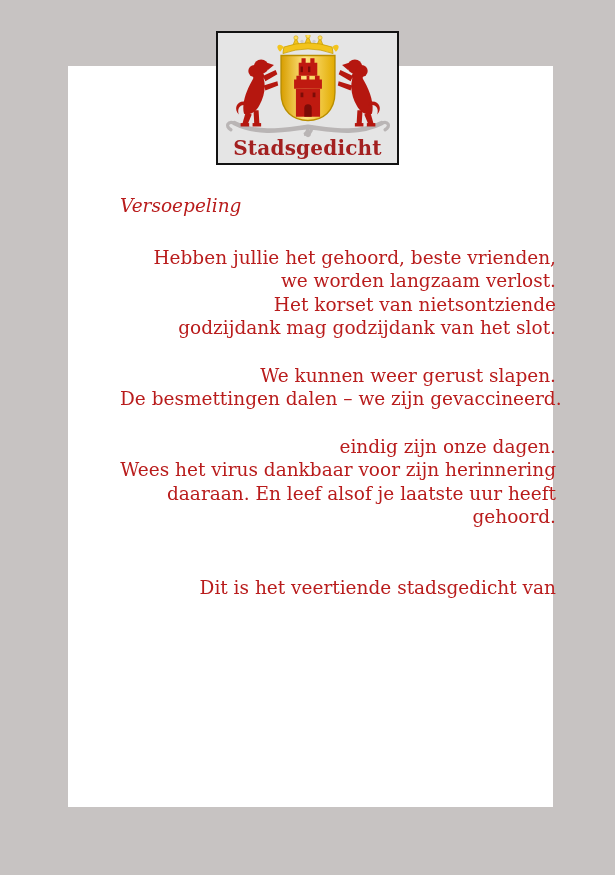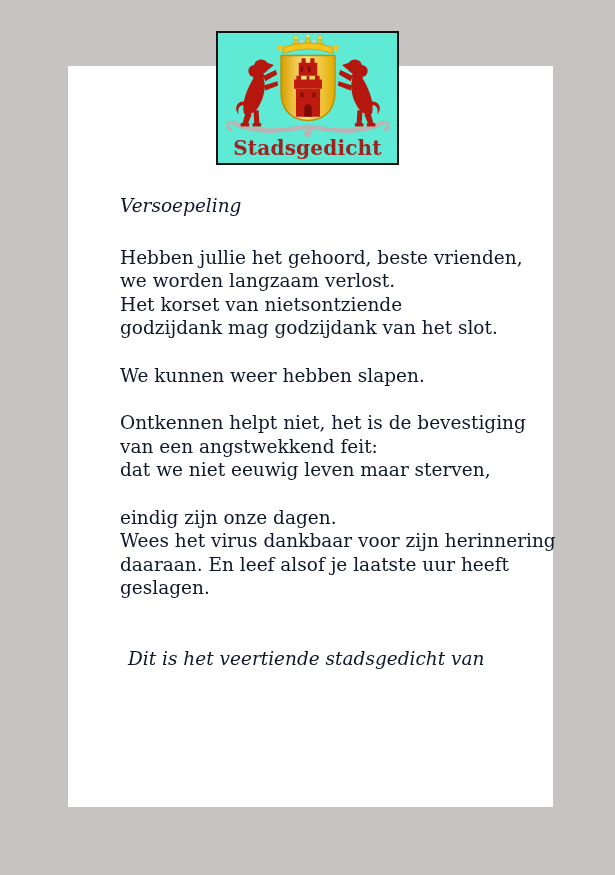--- a/index.html
+++ b/index.html
@@ -22,21 +22,21 @@
     height: 741px;
     background: #ffffff;
   }
   .logo-box {
     position: absolute;
     left: 216px;
     top: 31px;
     width: 183px;
     height: 134px;
     box-sizing: border-box;
-    background: #5eead4;
+    background: #e5e5e5;
     border: 2px solid #121212;
     z-index: 2;
     text-align: center;
   }
   .logo-box svg {
     display: block;
     margin: 2px auto 0 auto;
   }
   .logo-label {
     display: block;
@@ -44,44 +44,44 @@
     font-size: 20px;
     font-weight: bold;
     color: #a32020;
     letter-spacing: 0.2px;
   }
   .poem {
     position: absolute;
     left: 120px;
     top: 194px;
     width: 436px;
-    color: #0f172a;
+    color: #b91c1c;
     font-size: 18.5px;
     line-height: 23.5px;
     z-index: 1;
   }
   .poem .line {
     white-space: nowrap;
+    text-align: right;
   }
   .poem-title {
     font-style: italic;
     margin: 0 0 0 0;
     font-size: 18.5px;
     font-weight: normal;
     line-height: 23.5px;
   }
   .stanza {
     margin: 24px 0 0 0;
   }
   .stanza-first {
     margin-top: 28px;
   }
   .colophon {
     margin: 47px 0 0 8px;
-    font-style: italic;
   }
 </style>
 </head>
 <body>
 
 <div class="paper"></div>
 
 <div class="logo-box">
   <svg width="178" height="104" viewBox="0 0 190 112" xmlns="http://www.w3.org/2000/svg">
     <defs>
@@ -151,32 +151,28 @@
   <h1 class="poem-title">Versoepeling</h1>
 
   <div class="stanza stanza-first">
     <div class="line">Hebben jullie het gehoord, beste vrienden,</div>
     <div class="line">we worden langzaam verlost.</div>
     <div class="line">Het korset van nietsontziende</div>
     <div class="line">godzijdank mag godzijdank van het slot.</div>
   </div>
 
   <div class="stanza">
-    <div class="line">We kunnen weer hebben slapen.</div>
+    <div class="line">We kunnen weer gerust slapen.</div>
+    <div class="line">De besmettingen dalen – we zijn gevaccineerd.</div>
   </div>
 
-  <div class="stanza">
-    <div class="line">Ontkennen helpt niet, het is de bevestiging</div>
-    <div class="line">van een angstwekkend feit:</div>
-    <div class="line">dat we niet eeuwig leven maar sterven,</div>
-  </div>
 
   <div class="stanza">
     <div class="line">eindig zijn onze dagen.</div>
     <div class="line">Wees het virus dankbaar voor zijn herinnering</div>
     <div class="line">daaraan. En leef alsof je laatste uur heeft</div>
-    <div class="line">geslagen.</div>
+    <div class="line">gehoord.</div>
   </div>
 
   <div class="colophon">
     <div class="line">Dit is het veertiende stadsgedicht van</div>
   </div>
 </div>
 
 </body></html>

